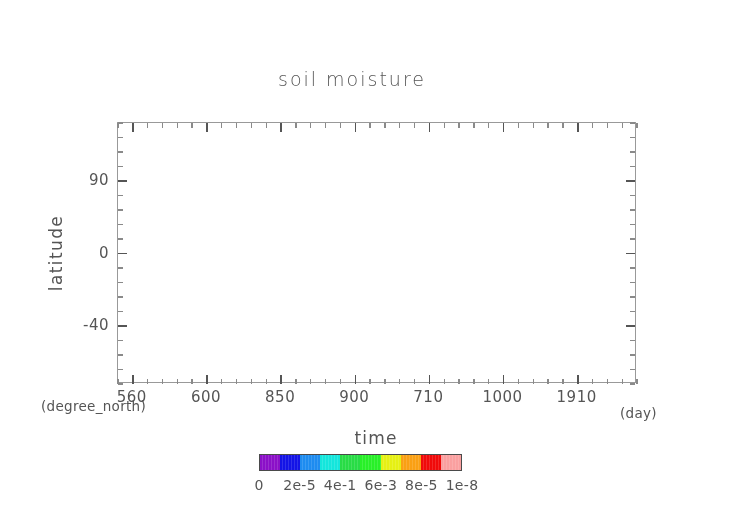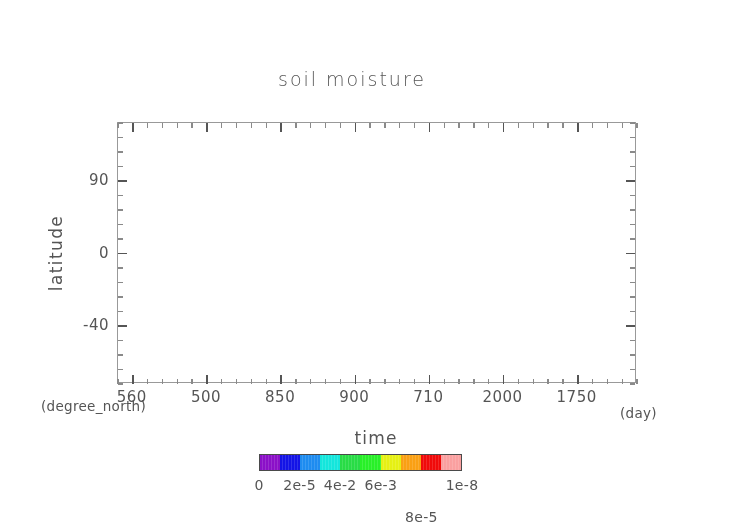--- a/index.html
+++ b/index.html
@@ -352,26 +352,26 @@
         <div class="tick tick-x-t" style="left: 488.693px; top: 0px;"></div>
         <div class="tick tick-x" style="left: 503.521px; top: 256px;"></div>
         <div class="tick tick-x-t" style="left: 503.521px; top: 0px;"></div>
         <div class="tick tick-x" style="left: 518.35px; top: 256px;"></div>
         <div class="tick tick-x-t" style="left: 518.35px; top: 0px;"></div>
       </div>
   </div>
 
   <div id="x-tick-labels">
       <div class="xlabel-tick" style="left: 14.8286px;">560</div>
-      <div class="xlabel-tick" style="left: 88.9714px;">500</div>
+      <div class="xlabel-tick" style="left: 88.9714px;">600</div>
       <div class="xlabel-tick" style="left: 163.114px;">850</div>
       <div class="xlabel-tick" style="left: 237.257px;">900</div>
       <div class="xlabel-tick" style="left: 311.4px;">710</div>
-      <div class="xlabel-tick" style="left: 385.543px;">2000</div>
-      <div class="xlabel-tick" style="left: 459.686px;">1750</div>
+      <div class="xlabel-tick" style="left: 385.543px;">1000</div>
+      <div class="xlabel-tick" style="left: 459.686px;">1910</div>
     </div>
 
   <div id="unit-left">(degree_north)</div>
   <div id="unit-right">(day)</div>
 
   <div id="x-axis-title">time</div>
 
   <div id="colorbar-wrap">
     <div id="colorbar" style="border-color: rgb(74, 74, 74);">
         <div class="cb-cell" style="background: rgb(139, 16, 200);"></div>
@@ -382,19 +382,19 @@
         <div class="cb-cell" style="background: rgb(40, 240, 40);"></div>
         <div class="cb-cell" style="background: rgb(230, 240, 20);"></div>
         <div class="cb-cell" style="background: rgb(250, 160, 20);"></div>
         <div class="cb-cell" style="background: rgb(240, 10, 10);"></div>
         <div class="cb-cell" style="background: rgb(250, 160, 160);"></div>
       </div>
   </div>
   <div id="colorbar-labels">
       <div class="cb-label" style="left: 0px;">0</div>
       <div class="cb-label" style="left: 40.6px;">2e-5</div>
-      <div class="cb-label" style="left: 81.2px;">4e-2</div>
+      <div class="cb-label" style="left: 81.2px;">4e-1</div>
       <div class="cb-label" style="left: 121.8px;">6e-3</div>
-      <div class="cb-label" style="left: 162.4px; margin-top: 32px;">8e-5</div>
+      <div class="cb-label" style="left: 162.4px;">8e-5</div>
       <div class="cb-label" style="left: 203px;">1e-8</div>
     </div>
 
 </div>
 
 </body></html>

